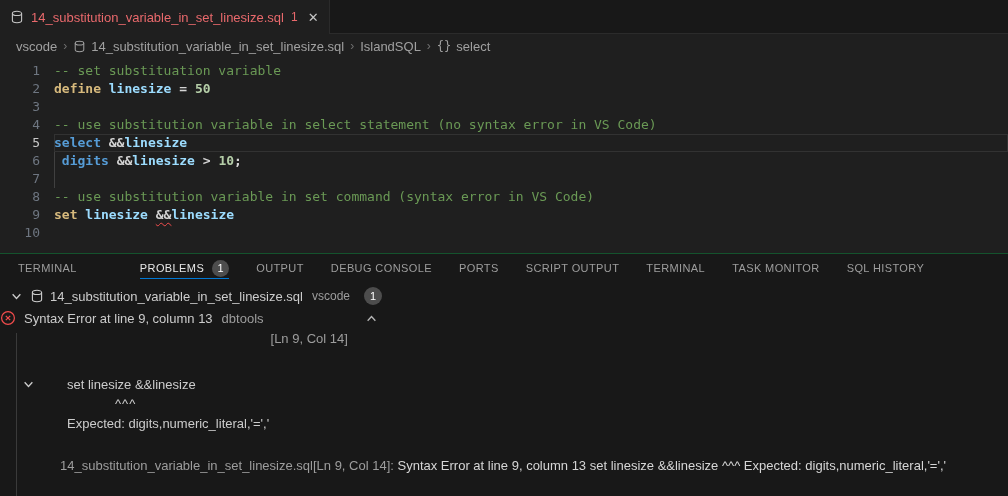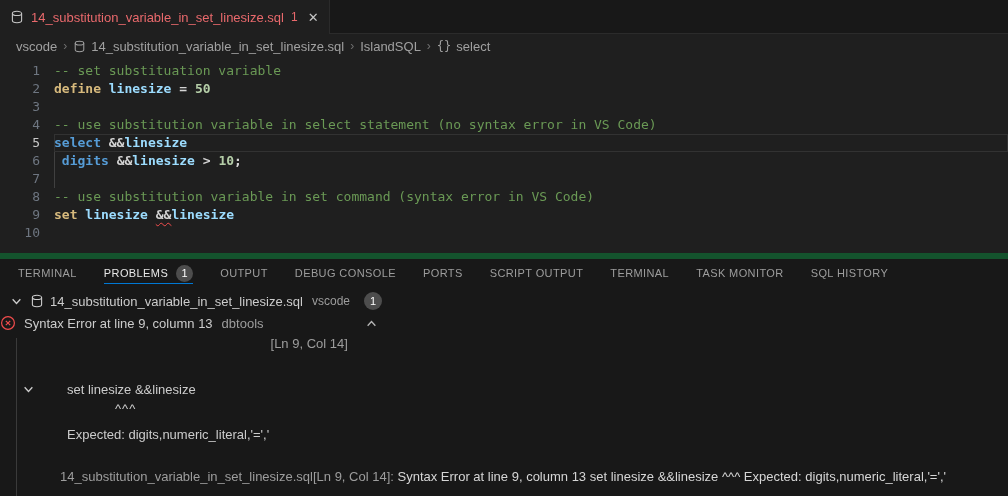--- a/index.html
+++ b/index.html
@@ -36,25 +36,25 @@
   .tk.comment { color:#6a9955; font-weight:400; }
   .tk.kw   { color:#569cd6; }
   .tk.kw2  { color:#d7ba7d; }
   .tk.var  { color:#9cdcfe; }
   .tk.num  { color:#b5cea8; }
   .tk.plain{ color:#d4d4d4; }
   .tk.sq { text-decoration:underline; text-decoration-style:wavy; text-decoration-color:#f14c4c;
            text-decoration-thickness:1px; text-underline-offset:3px; }
 
   
-  .panel { flex:1; border-top:6px solid #14532d; background:#181818; display:flex; flex-direction:column; overflow:hidden; }
+  .panel { flex:1; border-top:1px solid #14532d; background:#181818; display:flex; flex-direction:column; overflow:hidden; }
   .panel-tabs { height:28px; display:flex; align-items:center; padding-left:18px; flex-shrink:0; }
   .ptab { font-size:11px; letter-spacing:.4px; color:#9d9d9d; margin-right:27px; height:27px;
           display:flex; align-items:center; position:relative; cursor:pointer; }
-  .ptab.active { color:#e7e7e7; }
+  .ptab.active { color:#e7e7e7;margin-left:36px; }
   .ptab.active::after { content:''; position:absolute; left:0; right:0; bottom:3px; height:1px; background:#0078d4; }
   .ptab-badge { margin-left:8px; width:17px; height:17px; border-radius:50%; background:#4d4d4d; color:#ffffff;
                 font-size:11px; display:flex; align-items:center; justify-content:center; }
 
   .problems { flex:1; position:relative; padding-top:3px; font-size:13px; color:#cccccc; overflow:hidden; }
   .tree-guide { position:absolute; left:16px; top:51px; bottom:0; width:1px; background:#3a3a3a; }
   .prow { height:22px; display:flex; align-items:center; }
   .chev { display:flex; align-items:center; justify-content:center; width:16px; height:16px; color:#cccccc; cursor:pointer; }
   .file-row .chev { margin-left:8px; }
   .file-row .db-ic { margin-left:6px; display:flex; }
@@ -65,21 +65,21 @@
   .error-row { }
   .err-msg { margin-left:8px; color:#cccccc; }
   .err-src { margin-left:9px; color:#9d9d9d; }
   .err-loc { margin-left:7px; color:#9d9d9d;margin-top:40px; }
   .error-row .chev { margin-left:16px; color:#b6b6b6; }
 
   .detail { margin-top:44px; }
   .detail-code .chev { margin-left:20px; }
   .detail-code-text { margin-left:31px; color:#cccccc; }
   .caret-line { height:18px; line-height:18px; margin-left:115px; color:#cccccc; letter-spacing:1px; }
-  .expected-line { height:22px; line-height:22px; margin-left:67px; margin-top:6px; color:#cccccc; }
+  .expected-line { height:22px; line-height:22px; margin-left:67px; color:#cccccc; }
 
   .footer { margin-top:20px; padding-left:60px; height:22px; line-height:22px; white-space:nowrap; overflow:hidden; }
   .footer .dim { color:#9d9d9d; }
   .footer .msg { color:#d6d6d6; }
 
   svg { display:block; }
 </style>
 </head>
 <body>
 

